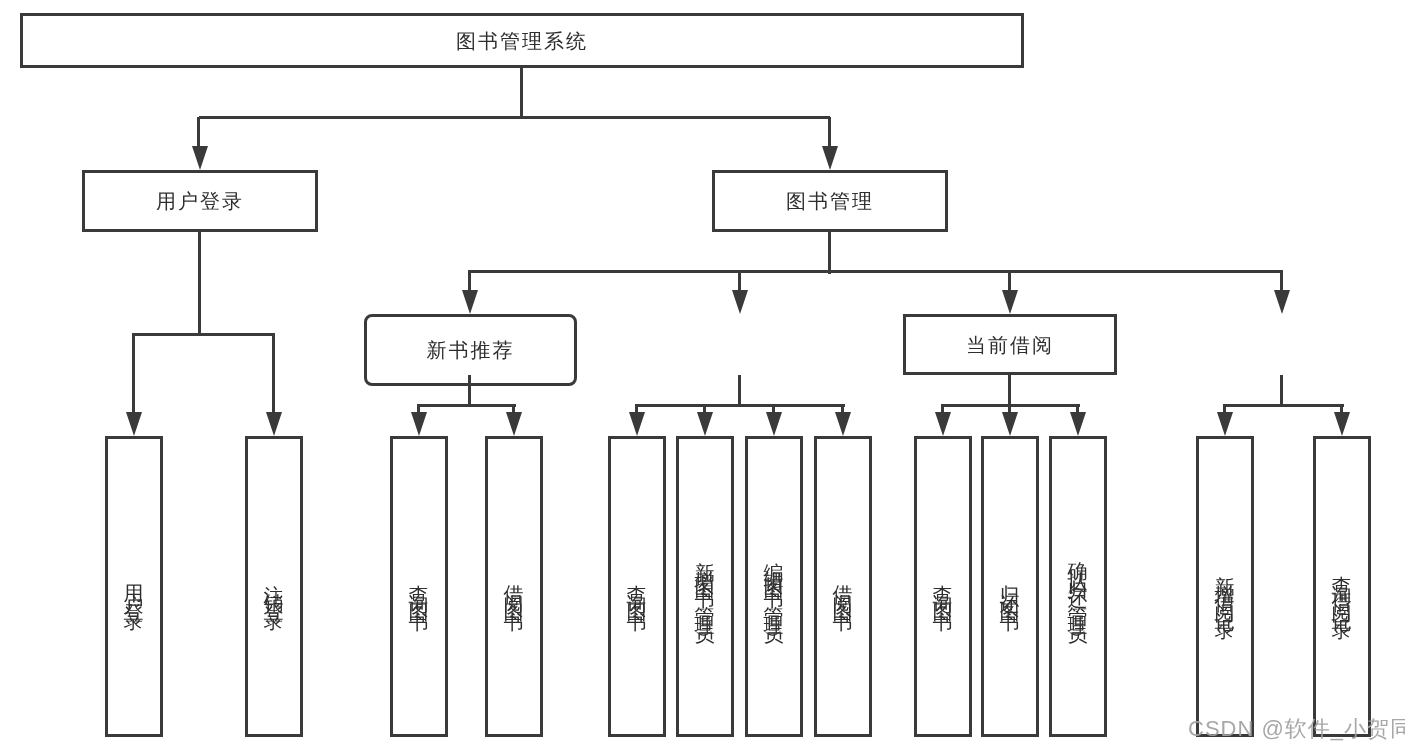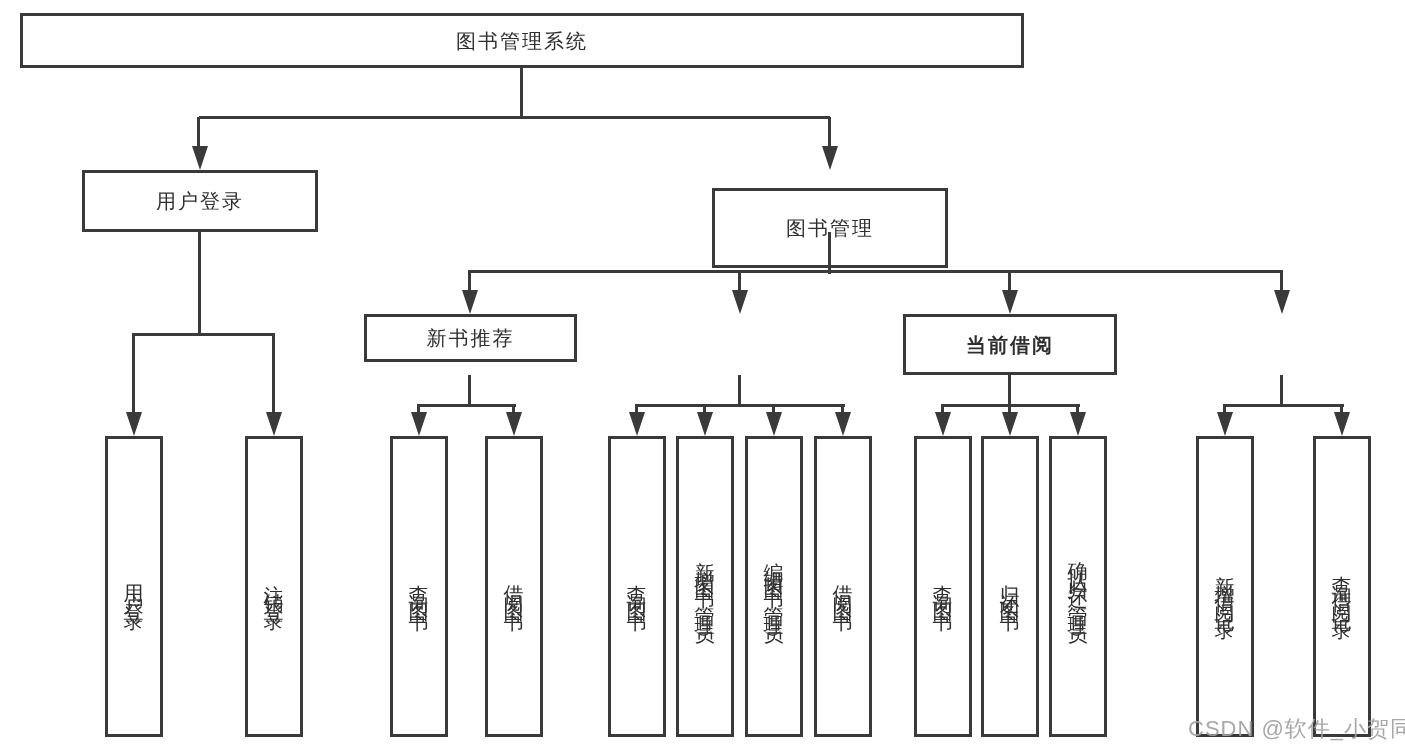--- a/index.html
+++ b/index.html
@@ -53,26 +53,26 @@
 </style>
 </head>
 <body>
 
 <div id="canvas">
 
   <div class="box" style="left:20px;top:13px;width:1004px;height:55px;">图书管理系统</div>
 
   <div class="box" style="left:82px;top:170px;width:236px;height:62px;">用户登录</div>
 
-  <div class="box" style="left:712px;top:188px;width:236px;height:80px;">图书管理</div>
+  <div class="box" style="left:712px;top:170px;width:236px;height:62px;">图书管理</div>
 
-  <div class="box" style="left:364px;top:314px;width:213px;height:48px;">新书推荐</div>
+  <div class="box" style="left:364px;top:314px;width:213px;height:72px;border-radius:8px;">新书推荐</div>
 
 
-  <div class="box" style="left:903px;top:314px;width:214px;height:61px;font-weight:bold;">当前借阅</div>
+  <div class="box" style="left:903px;top:314px;width:214px;height:61px;">当前借阅</div>
 
 
   <div class="box leaf" style="left:105px;top:436px;width:58px;height:301px;">用户登录</div>
   <div class="box leaf" style="left:245px;top:436px;width:58px;height:301px;">注销登录</div>
 
   <div class="box leaf" style="left:390px;top:436px;width:58px;height:301px;">查询图书</div>
   <div class="box leaf" style="left:485px;top:436px;width:58px;height:301px;">借阅图书</div>
 
   <div class="box leaf" style="left:608px;top:436px;width:58px;height:301px;">查询图书</div>
   <div class="box leaf" style="left:676px;top:436px;width:58px;height:301px;">新增图书（管理员）</div>

